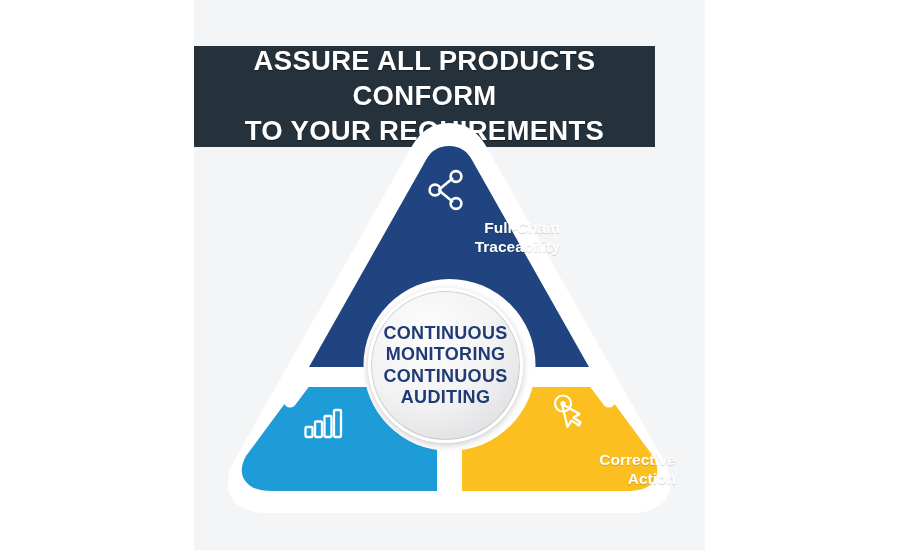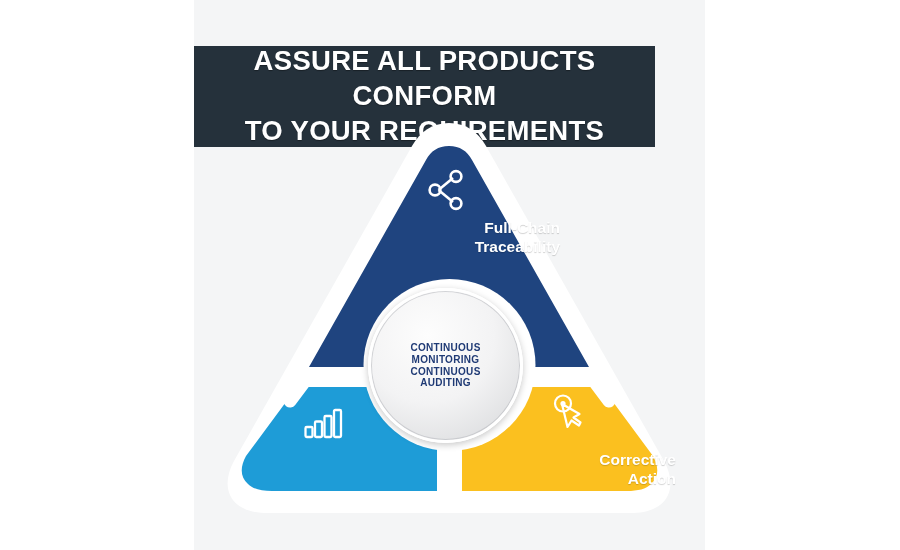--- a/index.html
+++ b/index.html
@@ -102,21 +102,21 @@
     box-shadow: 0 2px 7px rgba(0,0,0,0.22),
                 inset 0 0 0 1px rgba(180,182,188,0.55);
     box-sizing: border-box;
     display: flex;
     flex-direction: column;
     align-items: center;
     justify-content: center;
     color: #1f3a75;
   }
   .cc-top, .cc-bottom {
-    font-size: 10px;
+    font-size: 18px;
     font-weight: bold;
     line-height: 1.18;
     text-align: center;
     letter-spacing: 0.3px;
     white-space: pre-line;
   }
   .cc-main {
     font-size: 30px;
     font-weight: bold;
     line-height: 1;

